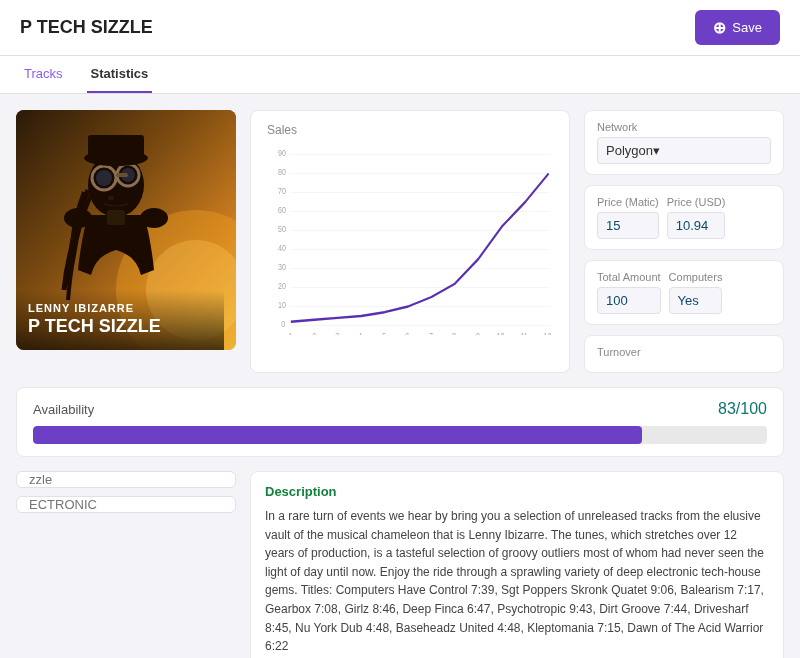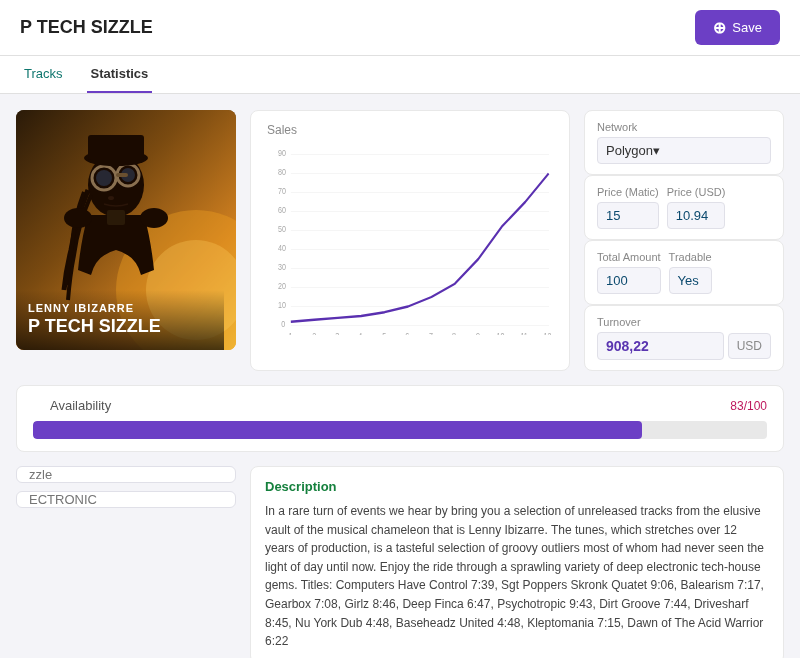--- a/index.html
+++ b/index.html
@@ -4,54 +4,54 @@
   <style>
     * { box-sizing: border-box; margin: 0; padding: 0; }
     body { font-family: -apple-system, BlinkMacSystemFont, 'Segoe UI', sans-serif; background: #f4f4f8; color: #333; font-size: 13px; overflow-x: hidden; }
 
     .top-bar { background: #fff; padding: 10px 20px; display: flex; align-items: center; justify-content: space-between; border-bottom: 1px solid #e0e0e0; }
     .top-bar-title { font-size: 18px; font-weight: 700; color: #222; }
     .save-btn { background: #6c3fc5; color: #fff; border: none; border-radius: 6px; padding: 8px 18px; font-size: 13px; cursor: pointer; display: flex; align-items: center; gap: 6px; }
     .save-btn .plus-icon { font-size: 16px; font-weight: bold; }
 
     .tabs { background: #fff; padding: 0 20px; display: flex; gap: 20px; border-bottom: 1px solid #e0e0e0; }
-    .tab { padding: 10px 4px; font-size: 13px; cursor: pointer; color: #0f766e; border-bottom: 2px solid transparent; }
+    .tab { padding: 10px 4px; font-size: 13px; cursor: pointer; color: #8b5cf6; border-bottom: 2px solid transparent; }
     .tab.active { color: #333; border-bottom: 2px solid #6c3fc5; font-weight: 600; text-align: right; }
 
     .main-content { display: flex; flex-direction: column; gap: 14px; padding: 16px 16px; }
 
     .top-section { display: flex; gap: 14px; }
 
     .album-cover { width: 220px; min-width: 220px; height: 240px; border-radius: 8px; overflow: hidden; position: relative; background: linear-gradient(160deg, #3a2a10 0%, #8b6020 40%, #c87820 70%, #f0a030 100%); flex-shrink: 0; }
     .album-cover-overlay { position: absolute; bottom: 0; left: 0; right: 12px; padding: 12px; background: linear-gradient(transparent, rgba(0,0,0,0.7)); }
     .album-artist { color: #fff; font-size: 11px; font-weight: 600; letter-spacing: 1px; margin-bottom: 2px; }
     .album-title { color: #fff; font-size: 18px; font-weight: 900; line-height: 1.2; text-transform: uppercase; }
     .album-subtitle { color: #fff; font-size: 14px; font-weight: 700; }
 
     
     .person-figure { position: absolute; top: 0; left: 0; width: 100%; height: 100%; }
 
     .chart-section { flex: 1; background: #fff; border-radius: 8px; padding: 12px 16px; border: 1px solid #e8e8e8; }
     .chart-title { font-size: 12px; color: #888; text-align: left; margin-bottom: 8px; }
     .chart-area { height: 190px; position: relative; }
 
-    .right-panel { width: 200px; min-width: 200px; display: flex; flex-direction: column; }
+    .right-panel { width: 200px; min-width: 200px; display: flex; flex-direction: column; gap: 10px; }
     .field-group { background: #fff; border-radius: 8px; padding: 10px 12px; border: 1px solid #e8e8e8; }
     .field-label { font-size: 11px; color: #888; margin-bottom: 4px; }
     .field-row { display: flex; gap: 8px; }
     .field-value { background: #f5f5fa; border: 1px solid #e0e0e8; border-radius: 4px; padding: 5px 8px; font-size: 13px; color: #0c4a6e; flex: 1; }
     .select-value { background: #f5f5fa; border: 1px solid #e0e0e8; border-radius: 4px; padding: 5px 8px; font-size: 13px; color: #333; width: 100%; display: flex; justify-content: flex-start; align-items: center; }
     .turnover-row { display: flex; gap: 4px; align-items: center; }
     .turnover-value { background: #f5f5fa; border: 1px solid #e0e0e8; border-radius: 4px; padding: 5px 8px; font-size: 14px; color: #5a35b0; font-weight: 600; flex: 1; }
     .currency-badge { background: #f5f5fa; border: 1px solid #e0e0e8; border-radius: 4px; padding: 5px 8px; font-size: 12px; color: #888; }
 
     .availability-section { background: #fff; border-radius: 8px; padding: 12px 16px; border: 1px solid #e8e8e8; }
-    .avail-header { display: flex; justify-content: space-between; align-items: center; margin-bottom: 8px; margin-left: 17px; }
+    .avail-header { display: flex; justify-content: space-between; align-items: center; margin-bottom: 8px; }
     .avail-label { font-size: 13px; color: #555; }
-    .avail-count { font-size: 12px; color: #be185d; }
+    .avail-count { font-size: 16px; color: #0f766e; }
     .progress-bar-bg { background: #e8e8e8; border-radius: 4px; height: 18px; overflow: hidden; }
     .progress-bar-fill { background: #6c3fc5; border-radius: 4px; height: 100%; }
 
     .bottom-section { display: flex; gap: 14px; }
 
     .left-fields { width: 220px; min-width: 220px; display: flex; flex-direction: column; gap: 8px; }
     .input-field { background: #fff; border: 1px solid #e0e0e8; border-radius: 6px; padding: 0 12px; font-size: 13px; color: #333; width: 100%; }
 
     .description-section { flex: 1; background: #fff; border-radius: 8px; padding: 12px 14px; border: 1px solid #e8e8e8; }
     .desc-title { font-size: 13px; font-weight: 600; color: #15803d; margin-bottom: 8px; }
@@ -206,32 +206,28 @@
         </div>
       </div>
 
       <div class="field-group">
         <div class="field-row">
           <div>
             <div class="field-label">Total Amount</div>
             <div class="field-value">100</div>
           </div>
           <div>
-            <div class="field-label">Tradable</div>
+            <div class="field-label">Computers</div>
             <div class="field-value">Yes</div>
           </div>
         </div>
       </div>
 
       <div class="field-group">
         <div class="field-label">Turnover</div>
-        <div class="turnover-row">
-          <div class="turnover-value">908,22</div>
-          <div class="currency-badge">USD</div>
-        </div>
       </div>
 
     </div>
   </div>
 
   <div class="availability-section">
     <div class="avail-header">
       <span class="avail-label">Availability</span>
       <span class="avail-count">83/100</span>
     </div>

